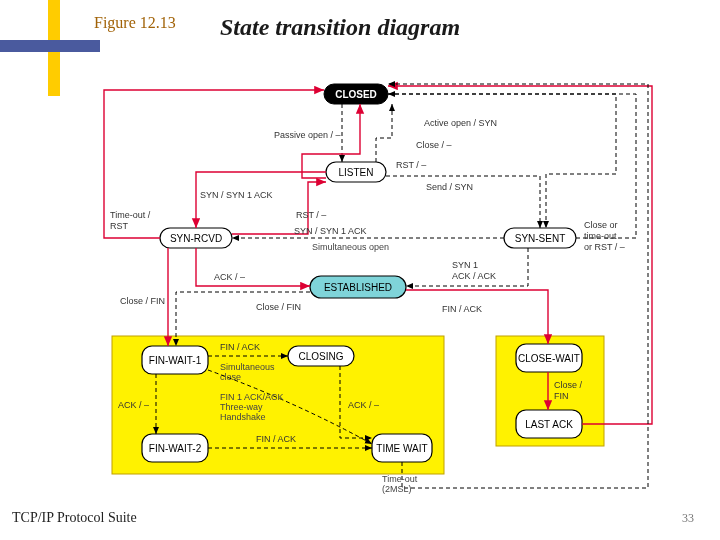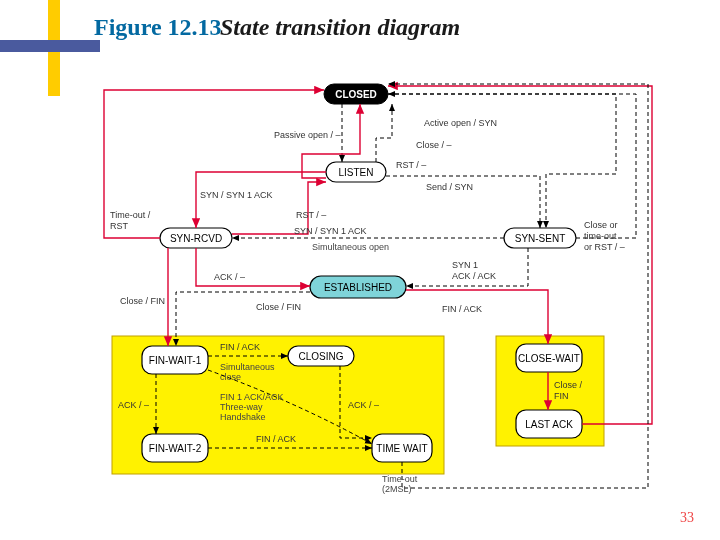--- a/index.html
+++ b/index.html
@@ -1,42 +1,43 @@
 <!DOCTYPE html>
 <html><head>
 <meta charset="utf-8">
 <style>
   html,body{margin:0;padding:0;width:720px;height:540px;background:#fff;font-family:"Times New Roman",serif;color:#000;overflow:hidden}
   .slide{position:relative;width:720px;height:540px}
   .ribbon-v{position:absolute;left:48px;top:0;width:12px;height:96px;background:#ffcc00}
   .ribbon-h{position:absolute;left:0;top:40px;width:100px;height:12px;background:#4a5a9e}
-  .fig-label{position:absolute;left:94px;top:14px;font-size:24px;font-weight:bold;color:#0369a1}
+  .fig-label{position:absolute;left:94px;top:14px;font-size:16px;font-weight:normal;color:#a16207}
   .fig-title{position:absolute;left:220px;top:14px;font-size:24px;font-weight:bold;font-style:italic;color:#1a1a1a}
   .footer-l{position:absolute;left:12px;bottom:14px;font-size:14px;color:#222}
-  .footer-r{position:absolute;right:26px;bottom:14px;font-size:14px;color:#ef4444}
+  .footer-r{position:absolute;right:26px;bottom:14px;font-size:12px;color:#737373}
   .diagram{position:absolute;left:96px;top:78px;width:564px;height:416px}
   svg{display:block}
   .sti{font-family:Arial,Helvetica,sans-serif;font-size:9px;fill:#333}
   .note{font-family:Arial,Helvetica,sans-serif;font-size:9px;fill:#444}
   .box-yellow{fill:#fff200;stroke:#bfa000;stroke-width:1}
   .state{fill:#fff;stroke:#000;stroke-width:1.2}
   .state-blk{fill:#000;stroke:#000}
   .state-blue{fill:#7fd4d9;stroke:#000;stroke-width:1.2}
   .txt-w{fill:#fff;font-family:Arial,Helvetica,sans-serif;font-size:10px;font-weight:bold}
   .txt-b{fill:#000;font-family:Arial,Helvetica,sans-serif;font-size:10px}
   .solid{stroke:#d03;stroke-width:1.4;fill:none}
   .dash{stroke:#000;stroke-width:1;stroke-dasharray:4 3;fill:none}
 </style>
 </head>
 <body>
 <div class="slide">
   <div class="ribbon-v"></div>
   <div class="ribbon-h"></div>
   <div class="fig-label">Figure 12.13</div>
   <div class="fig-title">State transition diagram</div>
+  <div class="footer-l">TCP/IP Protocol Suite</div>
   <div class="footer-r">33</div>
 
   <svg class="diagram" width="564" height="416" viewBox="0 0 564 416">
     <defs>
       <marker id="arr-r" markerWidth="8" markerHeight="8" refX="7" refY="3" orient="auto">
         <path d="M0,0 L7,3 L0,6 Z" fill="#d03"></path>
       </marker>
       <marker id="arr-k" markerWidth="8" markerHeight="8" refX="7" refY="3" orient="auto">
         <path d="M0,0 L7,3 L0,6 Z" fill="#000"></path>
       </marker>

